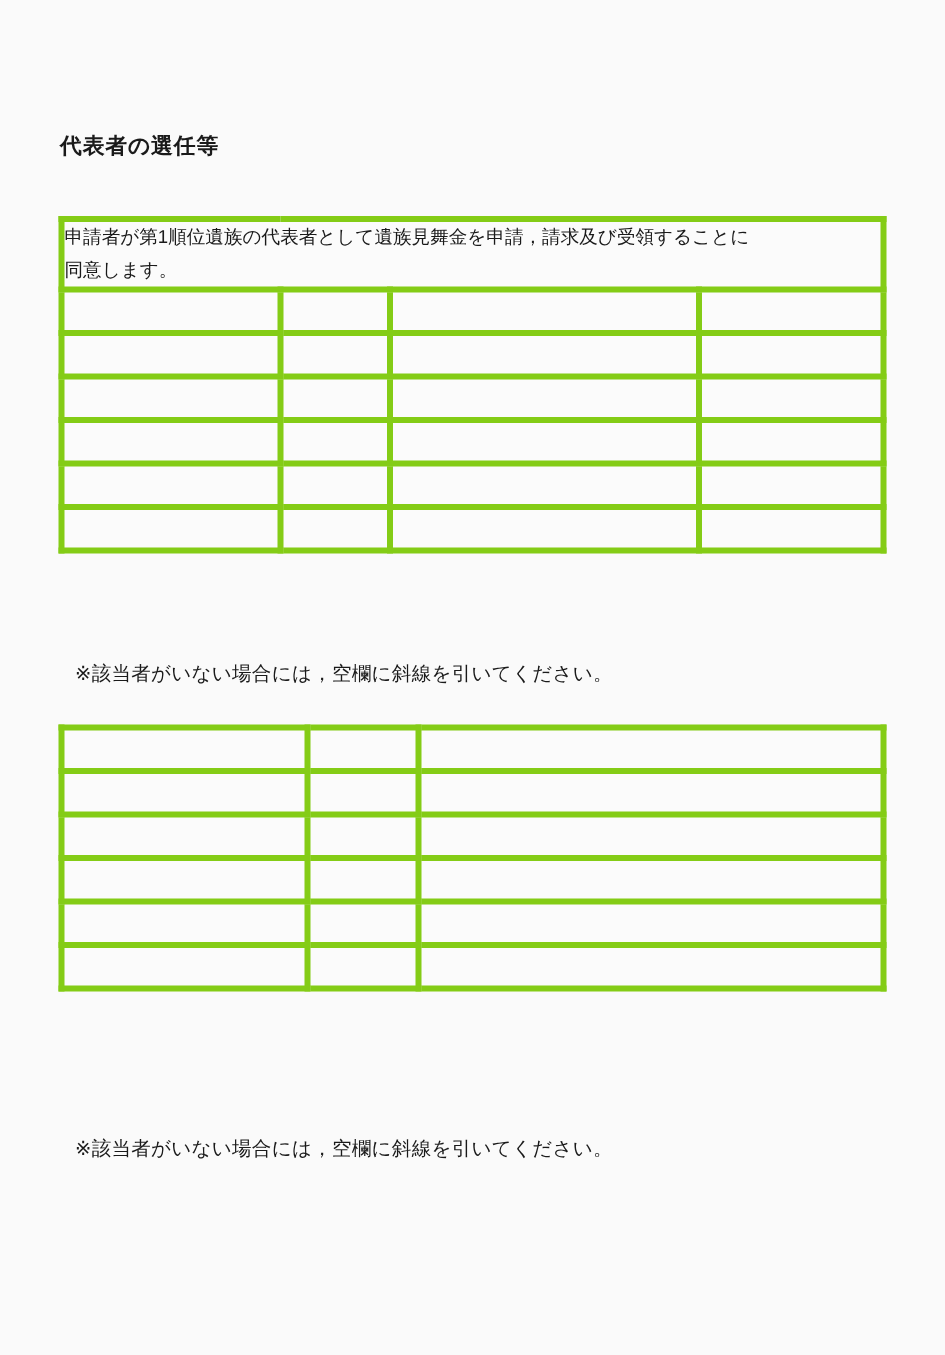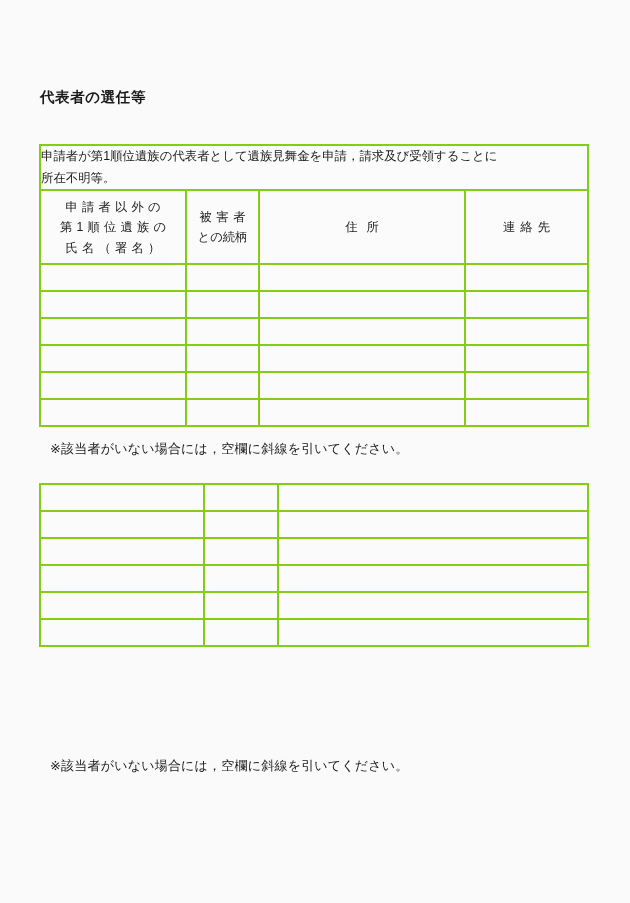--- a/index.html
+++ b/index.html
@@ -34,21 +34,21 @@
 
   
   .form-table {
     position: absolute;
     border-collapse: collapse;
     table-layout: fixed;
     background: #fbfbfb;
     font-size: 12.3px;
   }
   .form-table td {
-    border: 2px solid #84cc16;
+    border: 4px solid #84cc16;
     padding: 0;
     vertical-align: middle;
     background: #fbfbfb;
   }
   .form-table {
     border: 1px solid #808080;
   }
 
   
   .statement-cell {
@@ -146,38 +146,21 @@
     <colgroup>
       <col style="width:146px">
       <col style="width:73px">
       <col style="width:206px">
       <col style="width:123px">
     </colgroup>
     <tbody>
       <tr>
         <td class="statement-cell" colspan="4">
           <span class="line">申請者が第1順位遺族の代表者として遺族見舞金を申請，請求及び受領することに</span>
-          <span class="line">所在不明等。</span>
-        </td>
-      </tr>
-      <tr>
-        <td class="hdr hdr-spaced" style="height:72px">
-          <span class="line">申請者以外の</span>
-          <span class="line">第1順位遺族の</span>
-          <span class="line">氏名（署名）</span>
-        </td>
-        <td class="hdr hdr-l1">
-          <span class="line">被害者</span>
-          <span class="line">との続柄</span>
-        </td>
-        <td class="hdr hdr-wide">
-          <span class="line">住所</span>
-        </td>
-        <td class="hdr hdr-mid">
-          <span class="line">連絡先</span>
+          <span class="line">同意します。</span>
         </td>
       </tr>
       <tr class="blank-row">
         <td></td>
         <td></td>
         <td></td>
         <td></td>
       </tr>
       <tr class="blank-row">
         <td></td>

